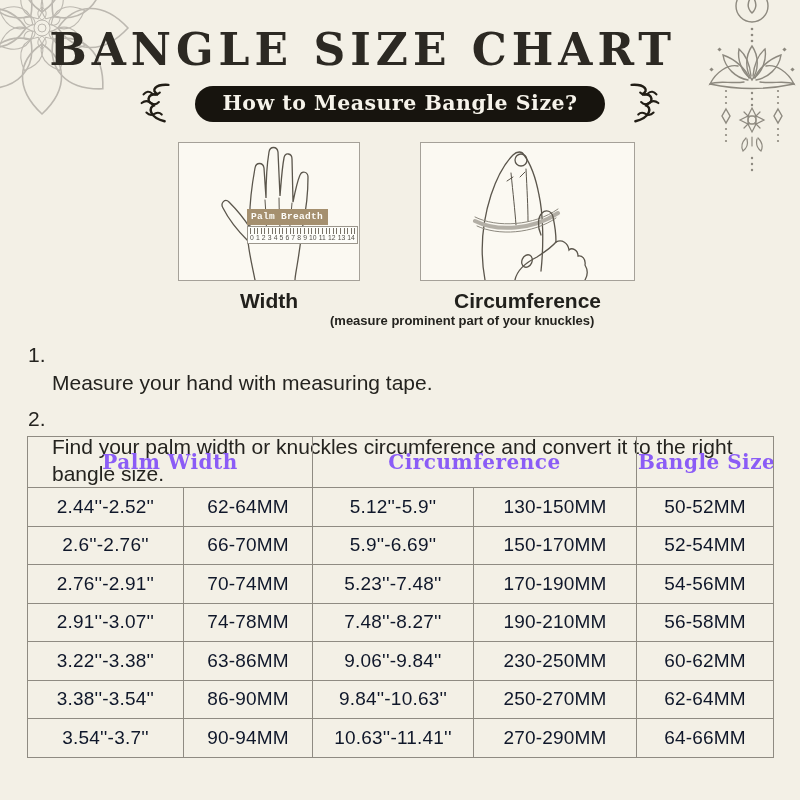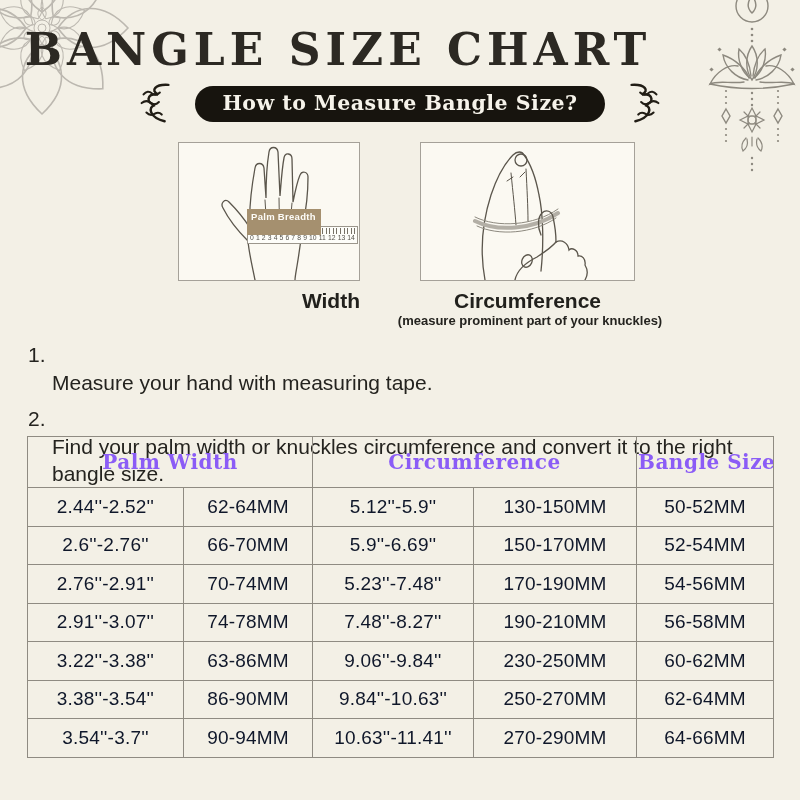--- a/index.html
+++ b/index.html
@@ -9,21 +9,21 @@
   }
   html,body{margin:0;padding:0;}
   body{
     width:800px;height:800px;position:relative;overflow:hidden;
     background:var(--bg);
     font-family:"Liberation Sans",sans-serif;color:var(--text);
   }
   .ornament-tl{position:absolute;left:-12px;top:-14px;width:160px;height:160px;}
   .ornament-tr{position:absolute;right:0;top:-4px;width:120px;height:210px;}
   .page-title{
-    position:absolute;top:24px;left:0;width:676px;text-align:center;
+    position:absolute;top:24px;left:0;width:676px;text-align:right;
     font-family:"DejaVu Serif",serif;font-weight:700;font-size:44px;
     letter-spacing:5px;color:var(--ink);white-space:nowrap;
   }
   .banner-row{
     position:absolute;top:84px;left:0;width:800px;height:40px;
     display:flex;justify-content:center;align-items:center;gap:22px;
   }
   .flourish{width:34px;height:44px;flex:none;}
   .flourish.right{transform:scaleX(-1);}
   .pill{
@@ -34,39 +34,39 @@
   .illus-box{
     position:absolute;top:142px;height:139px;background:var(--box-bg);
     border:1px solid var(--box-line);box-sizing:border-box;
   }
   .illus-box.left{left:178px;width:182px;}
   .illus-box.right{left:420px;width:215px;}
   .illus-box svg{position:absolute;left:0;top:0;}
   .palm-tag{
     position:absolute;left:68px;top:66px;z-index:3;
     background:var(--tag);color:#fdfcf8;font-size:9.5px;font-weight:700;
-    padding:2px 5px 13px 4px;letter-spacing:0.3px;white-space:nowrap;
+    padding:2px 5px 3px 4px;letter-spacing:0.3px;white-space:nowrap;font-family:Liberation Mono, monospace;
   }
   .ruler{
     position:absolute;left:68px;top:83px;width:111px;height:18px;z-index:2;
     background:#fdfdf9;border:1px solid #9b968c;box-sizing:border-box;
   }
   .ruler-ticks{
     height:6px;margin:1px 2px 0 2px;
     background:repeating-linear-gradient(to right,#767166 0,#767166 1px,transparent 1px,transparent 3.6px);
   }
   .ruler-numbers{
     display:flex;justify-content:space-between;padding:0 2px;
     font-size:6.8px;color:#55524b;line-height:1.2;font-family:"Liberation Sans",sans-serif;
   }
   .caption{position:absolute;text-align:center;font-weight:700;font-size:21px;color:#21201c;}
-  .caption.width{left:178px;top:289px;width:182px;text-align:right;}
+  .caption.width{left:178px;top:289px;width:182px;}
   .caption.circ{left:390px;top:289px;width:275px;}
   .caption-sub{
-    position:absolute;left:330px;top:313px;width:400px;text-align:center;
+    position:absolute;left:330px;top:313px;width:400px;
     font-size:13px;font-weight:700;color:#24231f;
   }
   .instructions{position:absolute;left:28px;top:341px;width:748px;}
   .instr-line{display:flex;font-size:21px;color:#24231f;margin-bottom:8px;line-height:1.32;}
   .instr-num{flex:none;width:24px;}
   .instr-text{flex:1;margin-top:28px;}
   table.size-table{
     position:absolute;left:27px;top:436px;width:746px;
     border-collapse:collapse;table-layout:fixed;
   }

